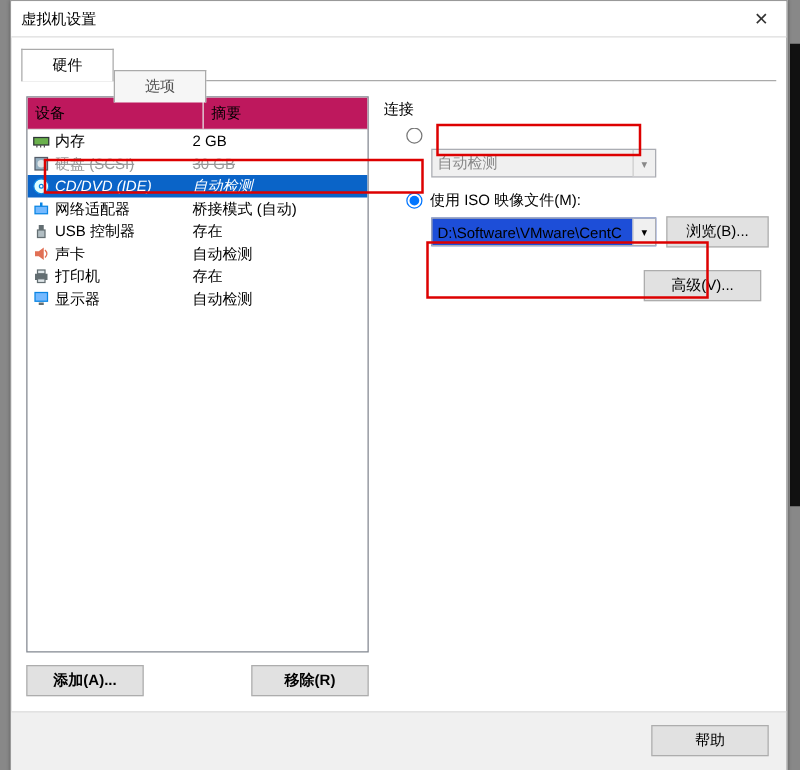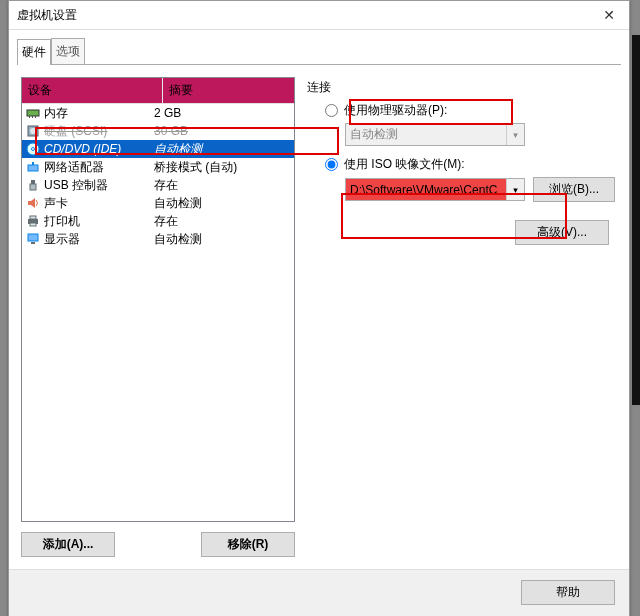--- a/index.html
+++ b/index.html
@@ -39,32 +39,32 @@
     width: 40px; height: 28px;
     display: flex; align-items: center; justify-content: center;
     font-size: 14px; color: #333;
   }
   .tabs {
     display: flex;
     padding: 8px 8px 0 8px;
     gap: 0;
   }
   .tab {
-    padding: 4px 4px;
+    padding: 4px 24px;
     border: 1px solid #aaa;
     border-bottom: none;
     background: #fff;
     position: relative;
     top: 1px;
     text-align: right;
   }
   .tab.inactive {
     background: #f6f6f6;
     color: #555;
-    top: 0;
+    top: 18px;
   }
   .tab-underline {
     height: 1px; background: #aaa;
     margin: 0 8px;
   }
   .content {
     flex: 1;
     display: flex;
     gap: 12px;
     padding: 12px 10px 8px 12px;
@@ -132,21 +132,21 @@
   }
   .chk input, .rad input { margin: 0; }
   .rad-disabled { color: #999; }
   .inset {
     margin-left: 20px; margin-top: 4px;
   }
   .dropdown {
     display: flex; align-items: center;
     border: 1px solid #abadb3;
     height: 21px;
-    background: #ef4444;
+    background: #1d4ed8;
     width: 178px;
   }
   .dropdown.disabled { background: #f0f0f0; color: #888; }
   .dropdown .dd-text { flex: 1; padding: 0 4px; overflow: hidden; white-space: nowrap; }
   .dropdown .dd-arrow {
     width: 17px; height: 100%;
     display: flex; align-items: center; justify-content: center;
     border-left: 1px solid #ccc;
     background: #f0f0f0;
     font-size: 9px;
@@ -302,21 +302,20 @@
       </div>
     </div>
 
     <div class="right-panel">
 
       <div class="group">
         <div class="group-title">连接</div>
         <div class="group-body">
           <label class="rad">
             <input type="radio" name="conn" style="">
-            <span>使用物理驱动器(P):</span>
           </label>
           <div class="inset">
             <div class="dropdown disabled">
               <div class="dd-text">自动检测</div>
               <div class="dd-arrow">▾</div>
             </div>
           </div>
 
           <label class="rad" style="margin-top:10px">
             <input type="radio" name="conn" checked="" style="">

